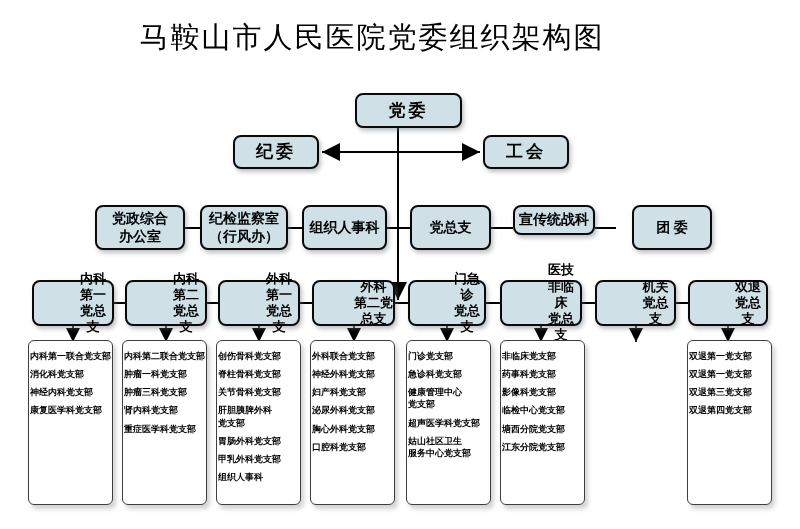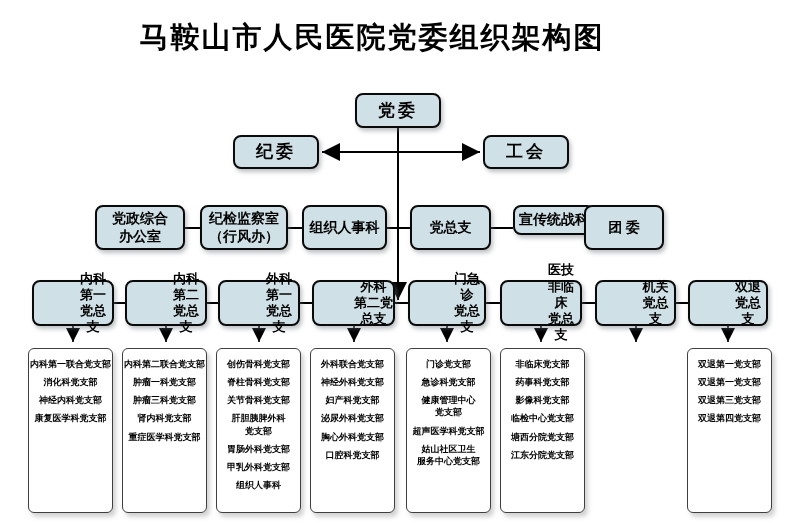--- a/index.html
+++ b/index.html
@@ -2,41 +2,41 @@
 <html style="--boxFill: #cfe0e6; --boxBorder: #0a0a0a; --lineColor: #000000; --listBorder: #3f3f3f;"><head>
 <meta charset="utf-8">
 <style>
   html,body{margin:0;padding:0;background:#ffffff;}
   .stage{
     position:relative;width:800px;height:529px;background:#fff;overflow:hidden;
     font-family:"Liberation Serif","DejaVu Serif",serif;
   }
   .title{
     position:absolute;left:0;top:18px;width:744px;margin:0;
-    text-align:center;font-size:29px;font-weight:bold;color:#000;
+    text-align:center;font-size:29px;font-weight:normal;color:#000;
     letter-spacing:2px;
   }
   .wires{position:absolute;left:0;top:0;pointer-events:none;}
   .box{
     position:absolute;box-sizing:border-box;
     display:flex;flex-direction:column;align-items:center;justify-content:center;
     background:var(--boxFill,#cfe0e6);
     border:2px solid var(--boxBorder,#0a0a0a);
     border-radius:8px;color:#000;font-weight:bold;text-align:center;
     box-shadow:2px 3px 4px rgba(110,120,125,.45);
   }
   .box span{display:block;line-height:1.25;}
   .lv1 span{font-size:17px;letter-spacing:3px;}
   .lv2 span{font-size:17px;letter-spacing:3px;}
   .lv3 span{font-size:14px;}
   .lv4 span{font-size:13px;padding-left:40px;}
   .listbox{
-    position:absolute;box-sizing:border-box;top:348px;width:85px;height:165px;
+    position:absolute;box-sizing:border-box;top:340px;width:85px;height:165px;
     background:#fff;border:1.5px solid var(--listBorder,#3f3f3f);border-radius:6px;
-    padding-top:9px;text-align:center;
+    padding-top:9px;
     box-shadow:3px 4px 4px rgba(130,130,130,.35);
   }
   .member{
     font-size:9px;font-weight:bold;color:#000;line-height:1.35;
     margin:0 1px 6px;white-space:pre-line;
   }
 </style>
 </head>
 <body>
 
@@ -75,21 +75,21 @@
       <line x1="166" y1="326" x2="166" y2="342" marker-end="url(#arr)"></line>
       <line x1="259" y1="326" x2="259" y2="342" marker-end="url(#arr)"></line>
       <line x1="354" y1="326" x2="354" y2="342" marker-end="url(#arr)"></line>
       <line x1="447" y1="326" x2="447" y2="342" marker-end="url(#arr)"></line>
       <line x1="541" y1="326" x2="541" y2="342" marker-end="url(#arr)"></line>
       <line x1="636" y1="326" x2="636" y2="342" marker-end="url(#arr)"></line>
       <line x1="728" y1="326" x2="728" y2="342" marker-end="url(#arr)"></line>
     </g>
   </svg>
 
-  <div class="box lv1" style="left:355px;top:93px;width:86px;height:35px">
+  <div class="box lv1" style="left:355px;top:93px;width:107px;height:35px">
     <span>党委</span>
   </div>
 
   <div class="box lv2" style="left:233px;top:135px;width:86px;height:34px">
     <span>纪委</span>
   </div>
   <div class="box lv2" style="left:483px;top:135px;width:86px;height:34px">
     <span>工会</span>
   </div>
 
@@ -106,21 +106,21 @@
     <span></span>
   </div>
   <div class="box lv3" style="left:410px;top:205px;width:81px;height:45px">
     <span>党总支</span>
     <span></span>
   </div>
   <div class="box lv3" style="left:513px;top:205px;width:82px;height:30px">
     <span>宣传统战科</span>
     <span></span>
   </div>
-  <div class="box lv3" style="left:584px;top:205px;width:80px;height:45px">
+  <div class="box lv3" style="left:632px;top:205px;width:80px;height:45px">
     <span>团 委</span>
     <span></span>
   </div>
 
   <div class="box lv4" style="left:32px;top:280px;width:82px;height:46px">
     <span>内科</span>
     <span>第一党总支</span>
   </div>
   <div class="box lv4" style="left:125px;top:280px;width:82px;height:46px">
     <span>内科</span>

